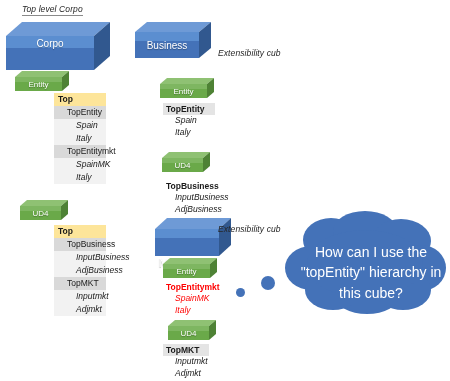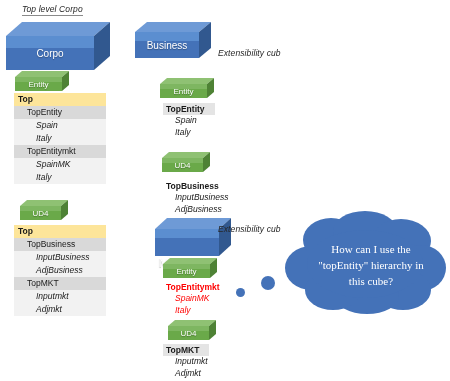--- a/index.html
+++ b/index.html
@@ -43,20 +43,21 @@
   .htable {
     position: absolute;
     box-sizing: border-box;
     font-size: 8.5px;
     line-height: 1.18;
   }
   .htable .row {
     box-sizing: border-box;
     padding: 1.4px 4px 1.6px 4px;
     white-space: nowrap;
+    margin-left: 40px;
   }
   .htable .row.lvl0 {
     background: #fde59a;
     font-weight: bold;
     padding-left: 4px;
   }
   .htable .row.lvl1 {
     background: #d9d9d9;
     padding-left: 13px;
   }
@@ -90,27 +91,26 @@
   .hlist.red .row.lvl1 { color: #ff0000; }
   .hlist.red .row.lvl2 { color: #ff0000; }
 
   
   .cloud {
     position: absolute;
   }
   .cloud-text {
     position: absolute;
     text-align: center;
-    font-size: 11px;
+    font-size: 14px;
     line-height: 1.45;
     color: #ffffff;
     white-space: pre-line;
     left: 12px;
     right: 0;
-    font-family: Liberation Serif, serif;
   }
   .dot {
     position: absolute;
     border-radius: 50%;
     background: #4472b8;
   }
 </style>
 </head>
 <body>
 
@@ -118,21 +118,21 @@
 
   <div class="annot underlined" style="left:22px; top:4px;">Top level Corpo</div>
 
   <div class="cube cube-blue" style="left:6px; top:22px; width:104px; height:48px;">
     <svg width="104" height="48" style="position:absolute;left:0;top:0;">
       <polygon points="0,14 16,0 104,0 88,14" fill="#6e9ad6"></polygon>
       <polygon points="88,14 104,0 104,34 88,48" fill="#31588f"></polygon>
       <rect x="0" y="14" width="88" height="34" fill="#4472b8"></rect>
       <rect x="0" y="14" width="88" height="12" fill="#5b8ed0"></rect>
     </svg>
-    <div style="position:absolute;left:0;top:14px;width:88px;height:34px;display:flex;align-items:center;justify-content:center;color:#fff;font-size:10px;text-shadow:0 1px 1px rgba(0,0,0,.3);">Corpo</div>
+    <div style="position:absolute;left:0;top:4px;width:88px;height:34px;display:flex;align-items:center;justify-content:center;color:#fff;font-size:10px;text-shadow:0 1px 1px rgba(0,0,0,.3);">Corpo</div>
   </div>
 
   <div class="cube cube-green" style="left:15px; top:71px; width:54px; height:20px;">
     <svg width="54" height="20" style="position:absolute;left:0;top:0;">
       <polygon points="0,6 7,0 54,0 47,6" fill="#8fc173"></polygon>
       <polygon points="47,6 54,0 54,14 47,20" fill="#4e8235"></polygon>
       <rect x="0" y="6" width="47" height="14" fill="#6aa949"></rect>
       <rect x="0" y="6" width="47" height="5" fill="#7eb661"></rect>
     </svg>
     <div style="position:absolute;left:0;top:6px;width:47px;height:14px;display:flex;align-items:center;justify-content:center;color:#fff;font-size:8px;text-shadow:0 1px 1px rgba(0,0,0,.3);">Entity</div>

